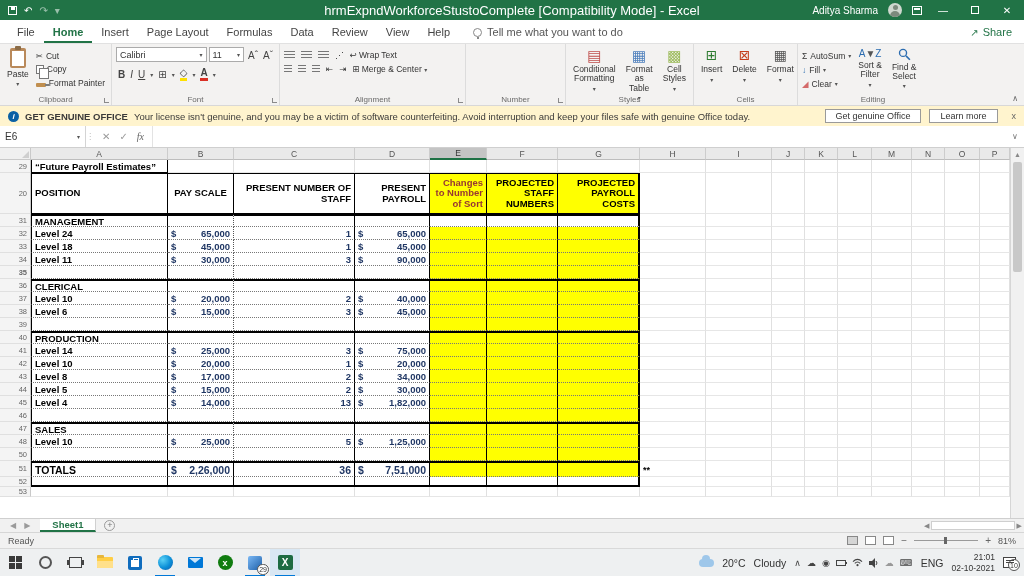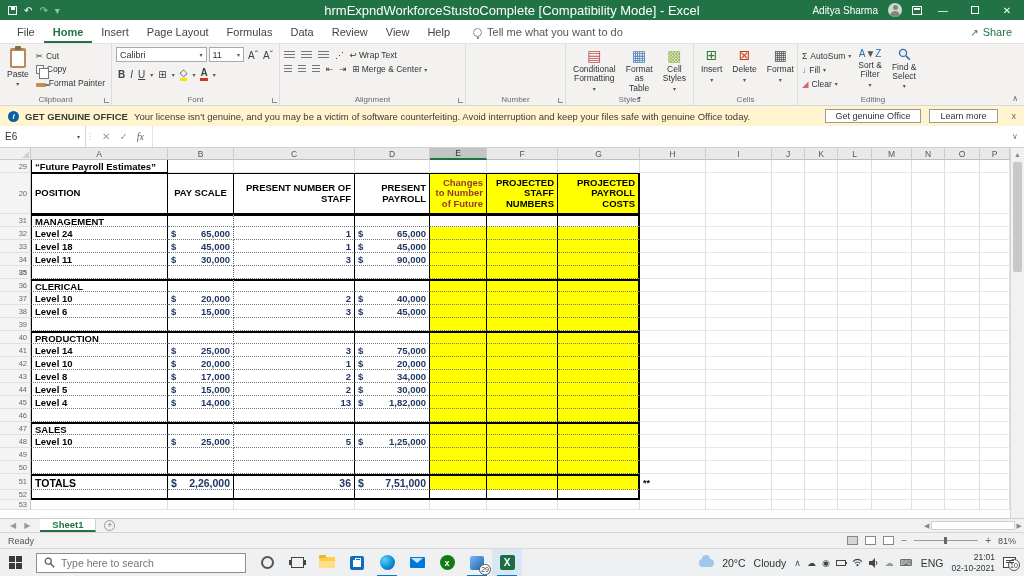--- a/index.html
+++ b/index.html
@@ -468,21 +468,21 @@
             <div class="gc cN" style="width: 33px;"></div>
             <div class="gc cO" style="width: 35px;"></div>
             <div class="gc cP" style="width: 30px;"></div>
           </div>
           <div class="g-row k-header" style="height: 41px;">
             <div class="rn">20</div>
             <div class="gc cA tb" style="width: 137px;">POSITION</div>
             <div class="gc cB tb ac" style="width: 66px;">PAY SCALE</div>
             <div class="gc cC tb ar" style="width: 121px;">PRESENT NUMBER OF STAFF</div>
             <div class="gc cD tb ar" style="width: 75px;">PRESENT PAYROLL</div>
-            <div class="gc cE tb ar yl red" style="width: 57px;">Changes to Number of Future</div>
+            <div class="gc cE tb ar yl red" style="width: 57px;">Changes to Number of Sort</div>
             <div class="gc cF tb ar yl" style="width: 71px;">PROJECTED STAFF NUMBERS</div>
             <div class="gc cG tb ar yl" style="width: 82px;">PROJECTED PAYROLL COSTS</div>
             <div class="gc cH" style="width: 66px;"></div>
             <div class="gc cI" style="width: 66px;"></div>
             <div class="gc cJ" style="width: 33px;"></div>
             <div class="gc cK" style="width: 33px;"></div>
             <div class="gc cL" style="width: 34px;"></div>
             <div class="gc cM" style="width: 40px;"></div>
             <div class="gc cN" style="width: 33px;"></div>
             <div class="gc cO" style="width: 35px;"></div>
@@ -920,39 +920,20 @@
                 <span>25,000</span>
               </span>
             </div>
             <div class="gc cC tb num" style="width: 121px;">5</div>
             <div class="gc cD tb" style="width: 75px;">
               <span class="acct">
                 <span>$</span>
                 <span>1,25,000</span>
               </span>
             </div>
-            <div class="gc cE tb yl" style="width: 57px;"></div>
-            <div class="gc cF tb yl" style="width: 71px;"></div>
-            <div class="gc cG tb yl" style="width: 82px;"></div>
-            <div class="gc cH" style="width: 66px;"></div>
-            <div class="gc cI" style="width: 66px;"></div>
-            <div class="gc cJ" style="width: 33px;"></div>
-            <div class="gc cK" style="width: 33px;"></div>
-            <div class="gc cL" style="width: 34px;"></div>
-            <div class="gc cM" style="width: 40px;"></div>
-            <div class="gc cN" style="width: 33px;"></div>
-            <div class="gc cO" style="width: 35px;"></div>
-            <div class="gc cP" style="width: 30px;"></div>
-          </div>
-          <div class="g-row k-blank" style="height: 13px;">
-            <div class="rn">49</div>
-            <div class="gc cA tb" style="width: 137px;"></div>
-            <div class="gc cB tb" style="width: 66px;"></div>
-            <div class="gc cC tb" style="width: 121px;"></div>
-            <div class="gc cD tb" style="width: 75px;"></div>
             <div class="gc cE tb yl" style="width: 57px;"></div>
             <div class="gc cF tb yl" style="width: 71px;"></div>
             <div class="gc cG tb yl" style="width: 82px;"></div>
             <div class="gc cH" style="width: 66px;"></div>
             <div class="gc cI" style="width: 66px;"></div>
             <div class="gc cJ" style="width: 33px;"></div>
             <div class="gc cK" style="width: 33px;"></div>
             <div class="gc cL" style="width: 34px;"></div>
             <div class="gc cM" style="width: 40px;"></div>
             <div class="gc cN" style="width: 33px;"></div>
@@ -1082,27 +1063,20 @@
 
   <div class="taskbar">
     <div class="tb-ico">
         <span class="winlogo">
           <i></i>
           <i></i>
           <i></i>
           <i></i>
         </span>
       </div>
-    <div class="searchbox">
-      <svg width="11" height="11" viewBox="0 0 13 13">
-          <circle cx="5" cy="5" r="3.6" fill="none" stroke="#555" stroke-width="1.4"></circle>
-          <line x1="8" y1="8" x2="12" y2="12" stroke="#555" stroke-width="1.6"></line>
-        </svg>
-      <input type="text" placeholder="Type here to search" style="">
-    </div>
     <div class="tb-ico">
         <span class="cortana"></span>
       </div>
     <div class="tb-ico">
         <span class="taskview"></span>
       </div>
     <div class="tb-ico">
         <span class="folder"></span>
       </div>
     <div class="tb-ico">

